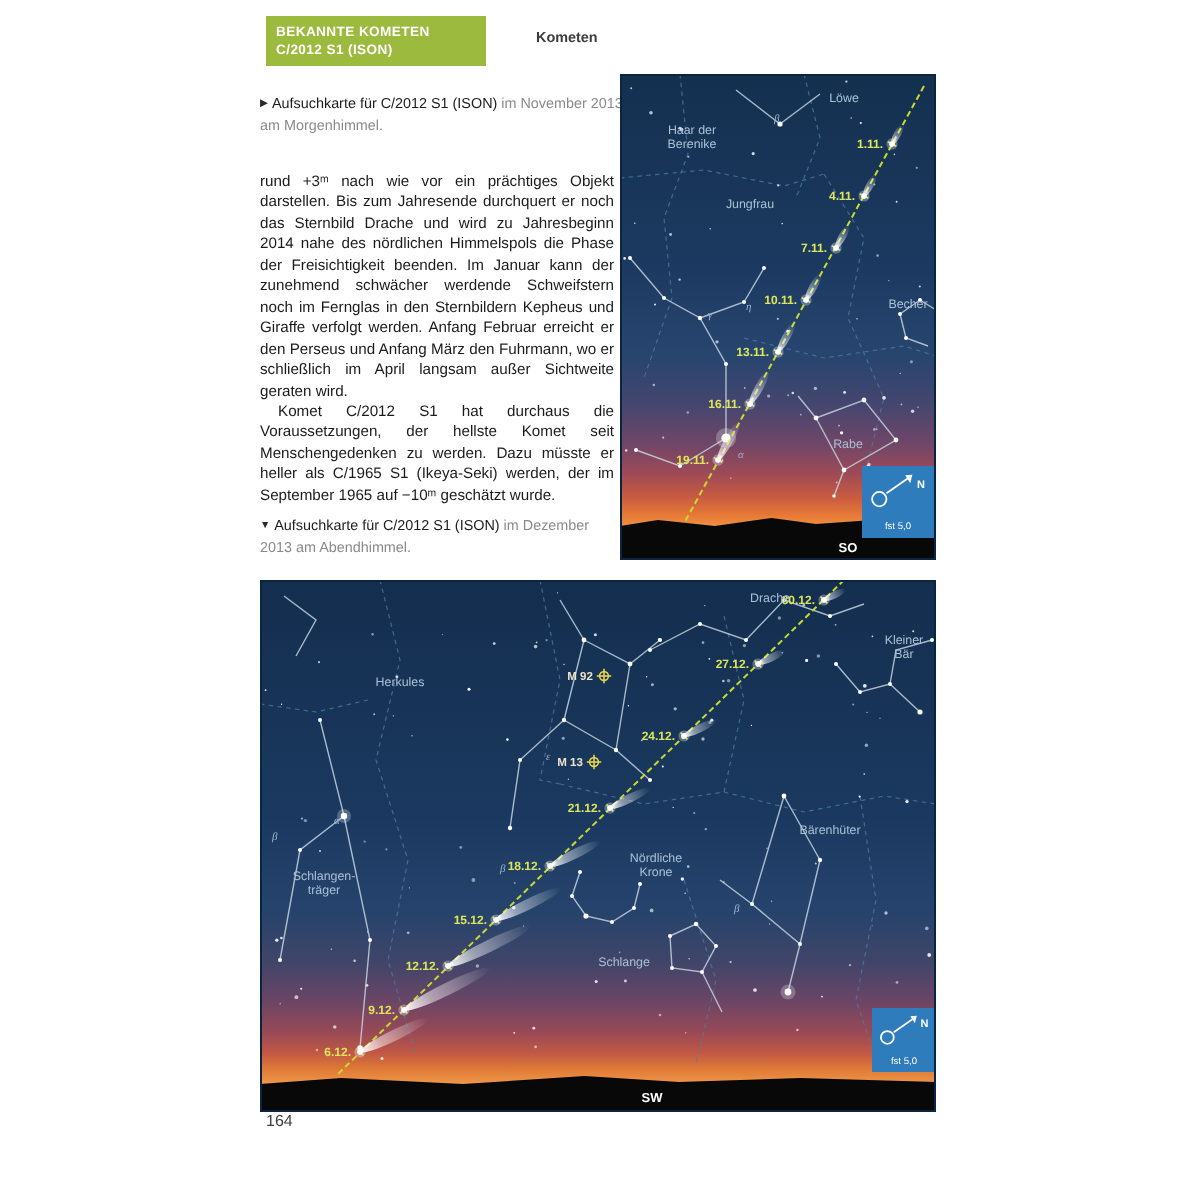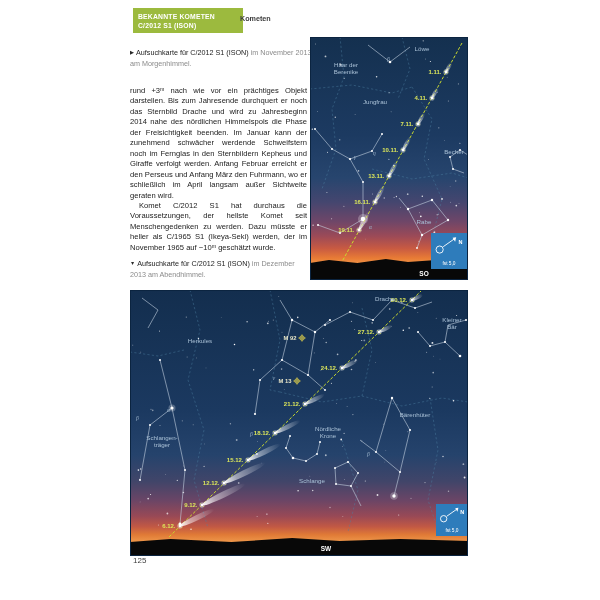--- a/index.html
+++ b/index.html
@@ -1,20 +1,20 @@
 <!DOCTYPE html>
 <html><head>
 <meta charset="utf-8">
 <style>
   *{margin:0;padding:0;box-sizing:border-box}
   html,body{background:#ffffff}
   .page{position:relative;width:600px;height:600px;background:#fff;font-family:"Liberation Sans",sans-serif;overflow:hidden}
   .header-box{position:absolute;left:133px;top:8px;width:110px;height:25px;padding:3.5px 0 0 5px;
     color:#fff;font-size:6.8px;font-weight:bold;line-height:9px;letter-spacing:.2px}
-  .tab{position:absolute;left:240px;top:14px;font-size:7.2px;font-weight:bold;color:#3c3c3c}
+  .tab{position:absolute;left:268px;top:14px;font-size:7.2px;font-weight:bold;color:#3c3c3c}
   .caption{position:absolute;width:182px;font-size:7.2px;line-height:10.5px;color:#1c1c1c}
   .caption .cap-title{font-weight:normal}
   .caption .cap-rest{color:#8a8a8a}
   .cap-marker{font-size:5.2px;color:#2b2b2b;margin-right:2px;vertical-align:1px}
   #cap-top{left:130px;top:47px}
   #cap-bottom{left:130px;top:258px}
   .bodytext{position:absolute;left:130px;top:86px;width:177px;font-family:Liberation Sans, sans-serif;
     font-size:7.6px;line-height:10.45px;color:#1b1b1b;text-align:justify}
   .bodytext p+p{text-indent:9px}
   .pagenum{position:absolute;left:133px;top:556px;font-size:8px;color:#3f3f3f}
@@ -33,21 +33,21 @@
   </div>
   <div class="tab">Kometen</div>
 
   <p class="caption" id="cap-top">
     <span class="cap-marker">▶</span><span class="cap-title">Aufsuchkarte für C/2012 S1 (ISON)</span>
     <span class="cap-rest">im November 2013 am Morgenhimmel.</span>
   </p>
 
   <div class="bodytext">
     <p>rund +3ᵐ nach wie vor ein prächtiges Objekt darstellen. Bis zum Jahresende durchquert er noch das Sternbild Drache und wird zu Jahresbeginn 2014 nahe des nördlichen Himmelspols die Phase der Freisichtigkeit beenden. Im Januar kann der zunehmend schwächer werdende Schweifstern noch im Fernglas in den Sternbildern Kepheus und Giraffe verfolgt werden. Anfang Februar erreicht er den Perseus und Anfang März den Fuhrmann, wo er schließlich im April langsam außer Sichtweite geraten wird.</p>
-    <p>Komet C/2012 S1 hat durchaus die Voraussetzungen, der hellste Komet seit Menschengedenken zu werden. Dazu müsste er heller als C/1965 S1 (Ikeya-Seki) werden, der im November 1965 auf −10ᵐ geschätzt wurde.</p>
+    <p>Komet C/2012 S1 hat durchaus die Voraussetzungen, der hellste Komet seit Menschengedenken zu werden. Dazu müsste er heller als C/1965 S1 (Ikeya-Seki) werden, der im September 1965 auf −10ᵐ geschätzt wurde.</p>
   </div>
 
   <p class="caption" id="cap-bottom">
     <span class="cap-marker">▼</span><span class="cap-title">Aufsuchkarte für C/2012 S1 (ISON)</span>
     <span class="cap-rest">im Dezember 2013 am Abendhimmel.</span>
   </p>
 
   <svg class="chart" id="chart0" viewBox="0 0 158 243">
       <defs>
         <linearGradient id="sky11" x1="0" y1="0" x2="0" y2="243" gradientUnits="userSpaceOnUse">
@@ -544,14 +544,14 @@
       <text x="196" y="261" font-family="&quot;Liberation Sans&quot;,sans-serif" fill="#ffffff" font-size="6.5" font-weight="bold" text-anchor="middle">SW</text>
       <rect x="306" y="214" width="32" height="32" fill="#2e7cbb"></rect>
       <circle cx="313.68" cy="228.72" r="3.2" fill="none" stroke="#fff" stroke-width="0.9"></circle>
       <line x1="316.88" y1="226.16" x2="326.48" y2="219.44" stroke="#fff" stroke-width="0.9"></line>
       <polygon points="328.4,217.84 325.2,218.16 327.44,221.68" fill="#fff"></polygon>
       <text x="332.24" y="223.6" font-family="&quot;Liberation Sans&quot;,sans-serif" fill="#fff" font-size="5.5" font-weight="bold" text-anchor="middle">N</text>
       <text x="322" y="242.16" font-family="&quot;Liberation Sans&quot;,sans-serif" fill="#fff" font-size="4.8" text-anchor="middle">fst 5,0</text>
       <rect x="0.5" y="0.5" width="337" height="265" fill="none" stroke="#0b2440" stroke-width="1"></rect>
     </svg>
 
-  <div class="pagenum">125</div>
+  <div class="pagenum">164</div>
 </div>
 
 </body></html>

